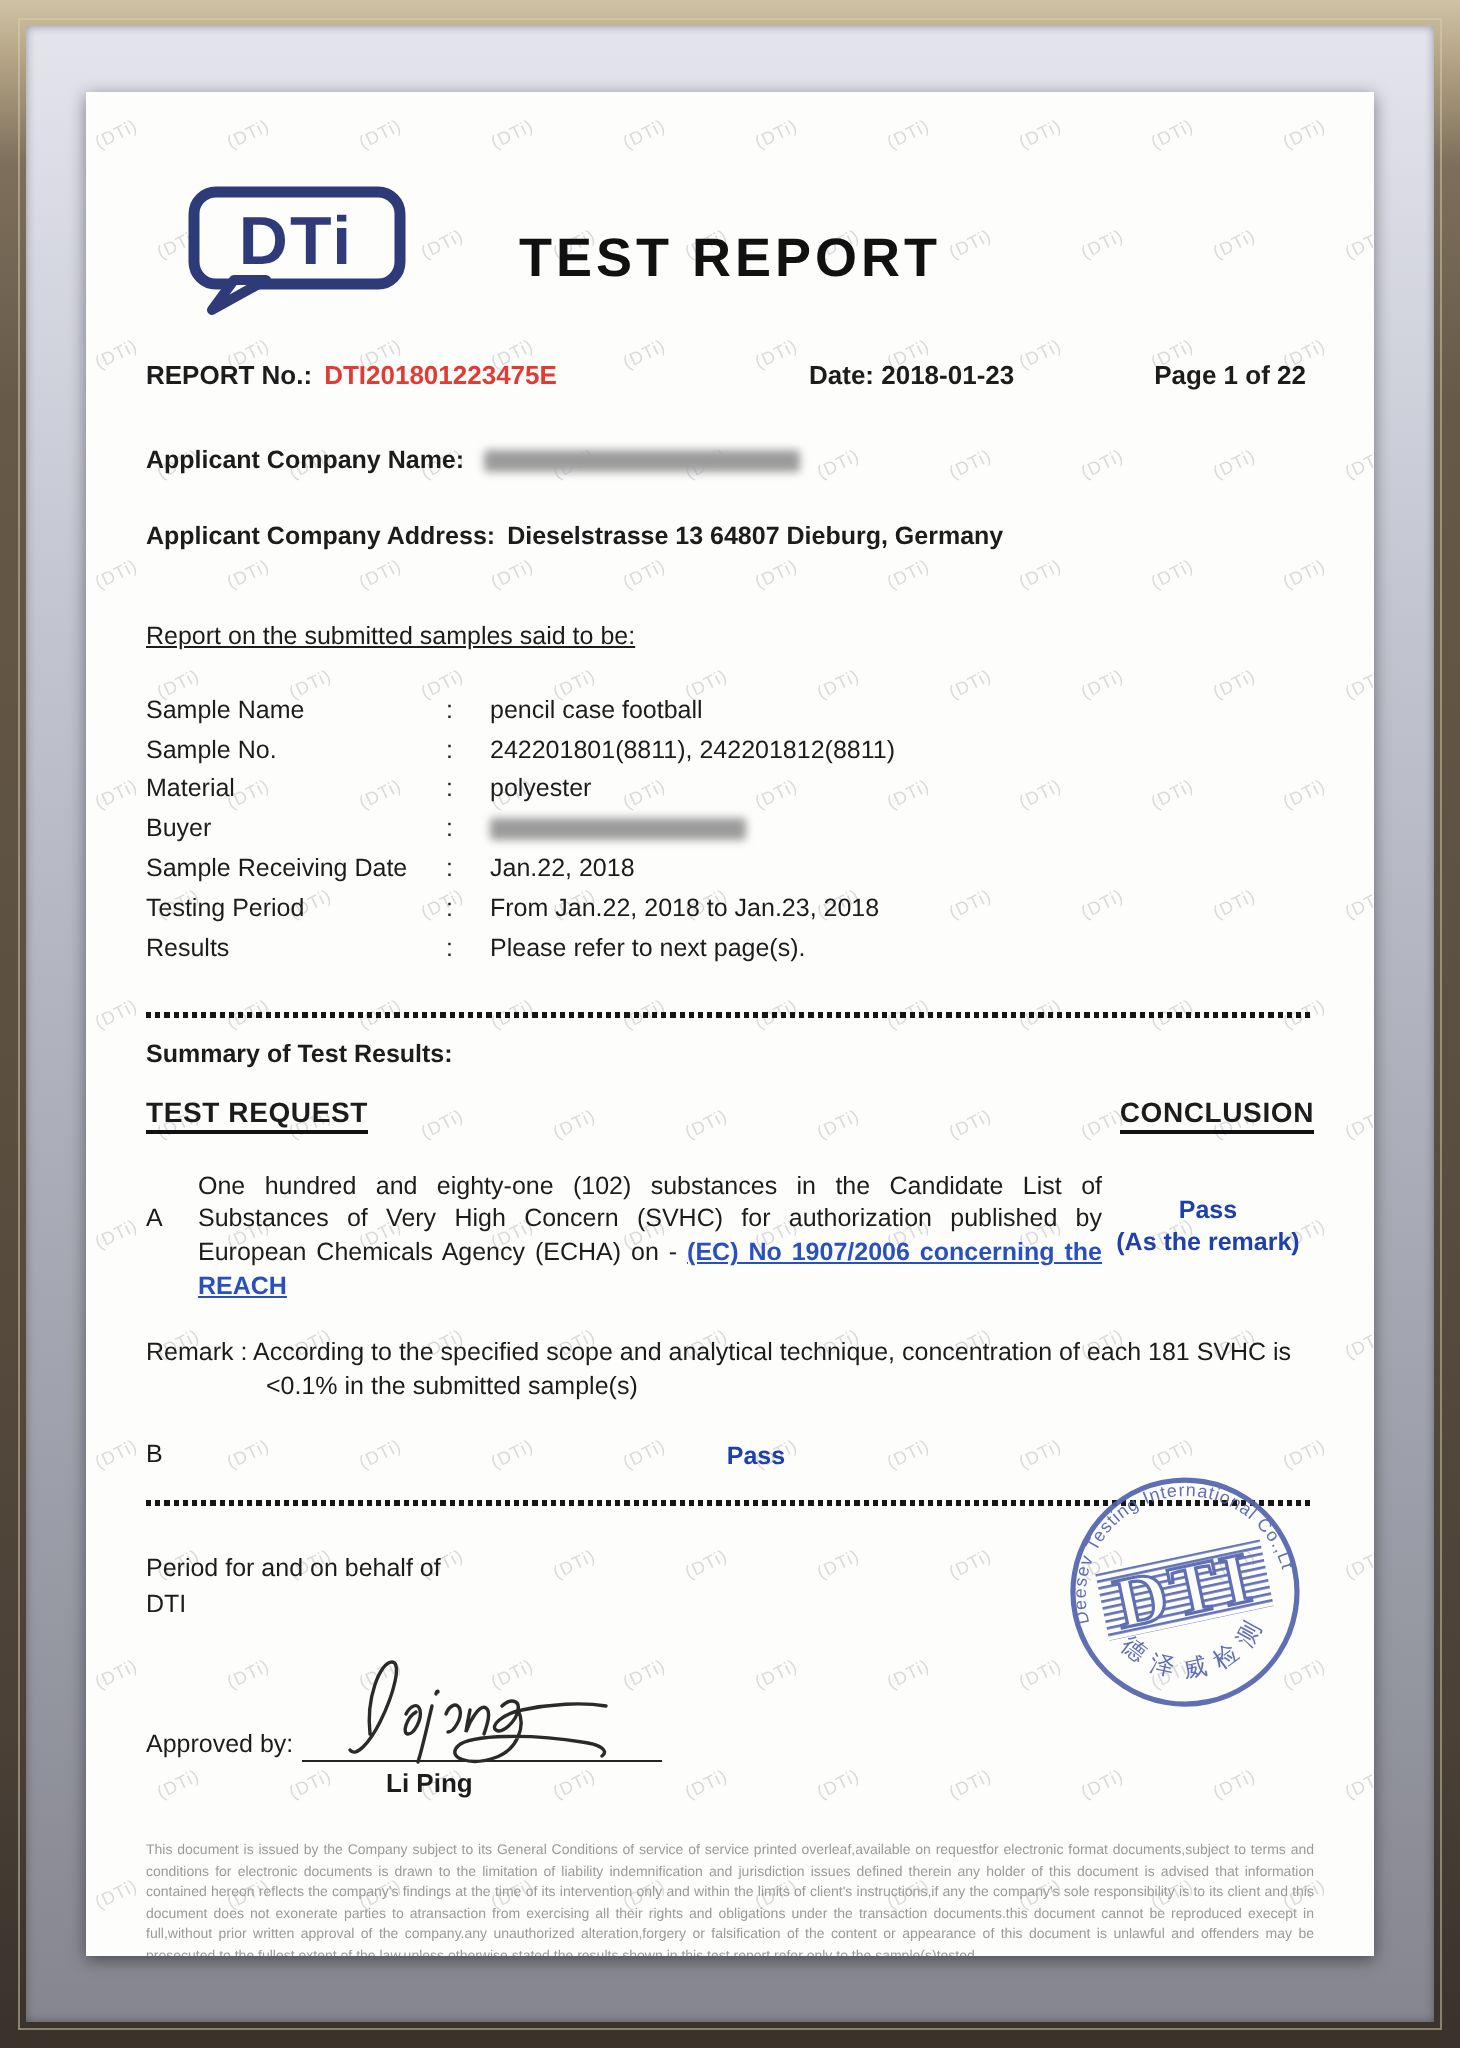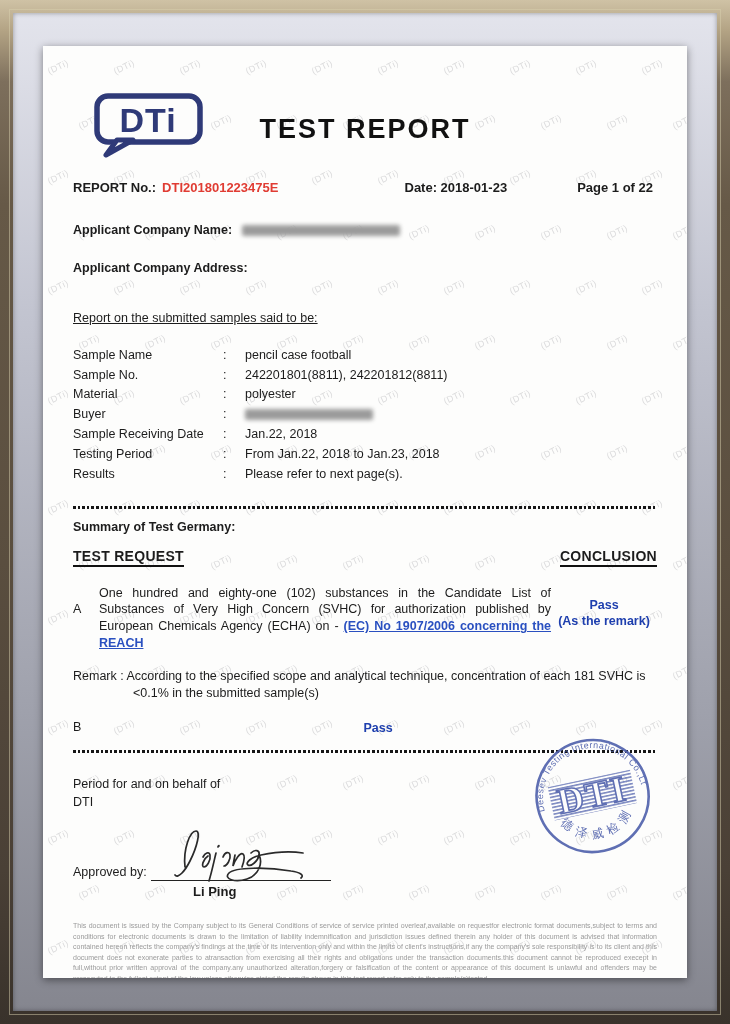--- a/index.html
+++ b/index.html
@@ -286,20 +286,21 @@
         <span class="report-date">Date: 2018-01-23</span>
         <span class="report-page">Page 1 of 22</span>
       </div>
 
       <div class="appl-row appl-name-row">
         <span>Applicant Company Name:</span>
         <span class="redact name"></span>
       </div>
       <div class="appl-row appl-addr-row">
         <span>Applicant Company Address:</span>
+        <span class="appl-addr-value">Dieselstrasse 13 64807 Dieburg, Germany</span>
       </div>
       <div class="intro">Report on the submitted samples said to be:</div>
 
       <div class="sample-table">
         <div class="s-row">
           <span class="s-label">Sample Name</span>
           <span class="s-colon">:</span>
           <span class="s-value">pencil case football</span>
         </div>
         <div class="s-row">
@@ -329,21 +330,21 @@
         </div>
         <div class="s-row">
           <span class="s-label">Results</span>
           <span class="s-colon">:</span>
           <span class="s-value">Please refer to next page(s).</span>
         </div>
       </div>
 
       <div class="dotsep"></div>
 
-      <div class="sum-title">Summary of Test Germany:</div>
+      <div class="sum-title">Summary of Test Results:</div>
       <div class="req-row">
         <span class="req-h">TEST REQUEST</span>
         <span class="con-h">CONCLUSION</span>
       </div>
 
       <div class="item">
         <span class="item-id">A</span>
         <span class="item-text"><span>One hundred and eighty-one (102) substances in the Candidate List of Substances of Very High Concern (SVHC) for authorization published by European Chemicals Agency (ECHA) on - </span><a class="item-link">(EC) No 1907/2006 concerning the REACH</a></span>
         <span class="item-concl">
           <span>Pass</span><br>

